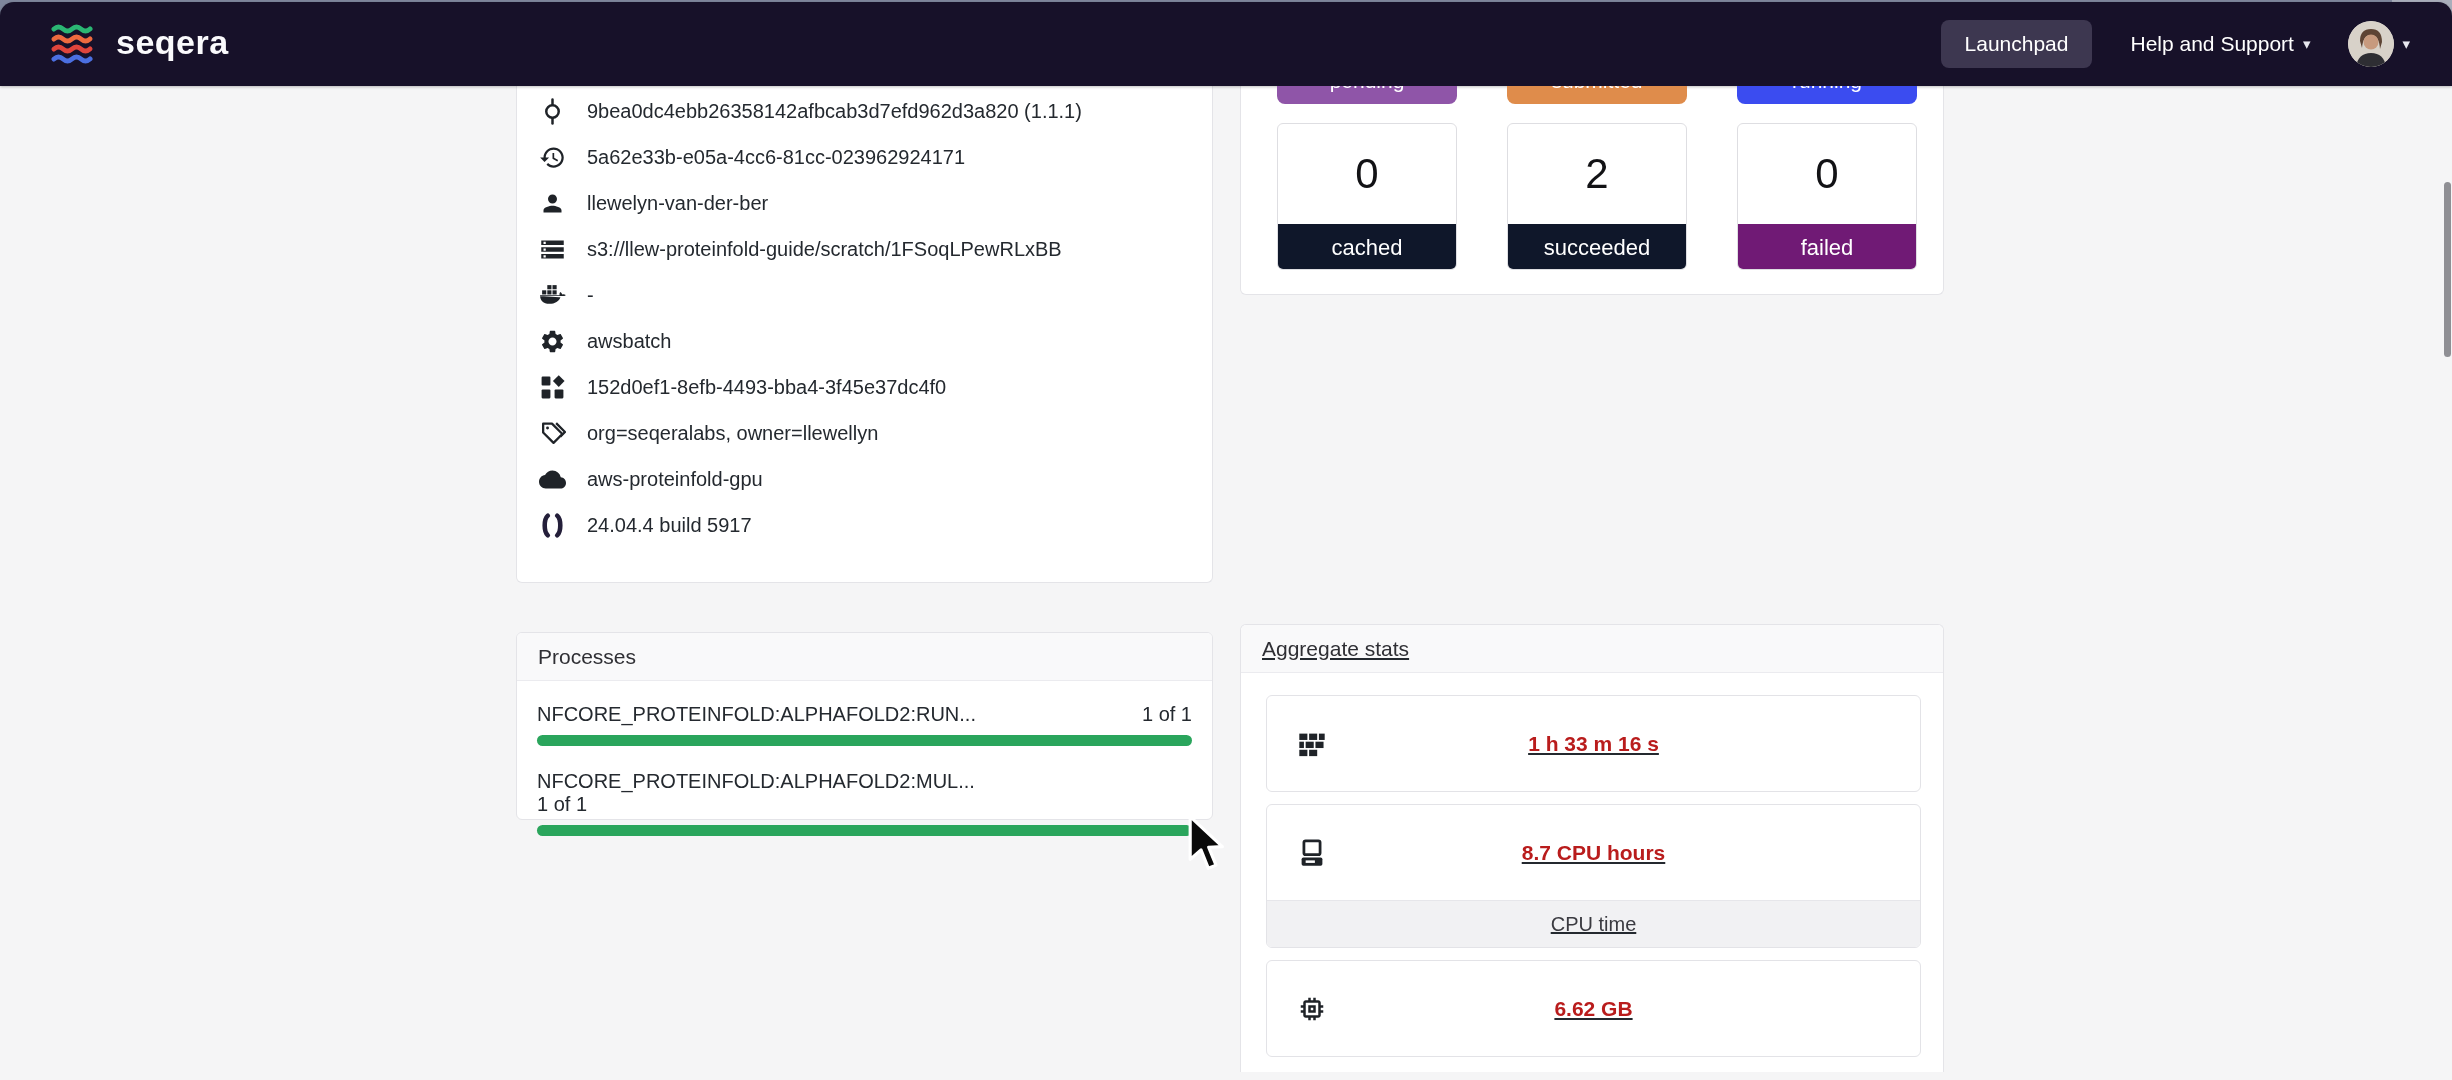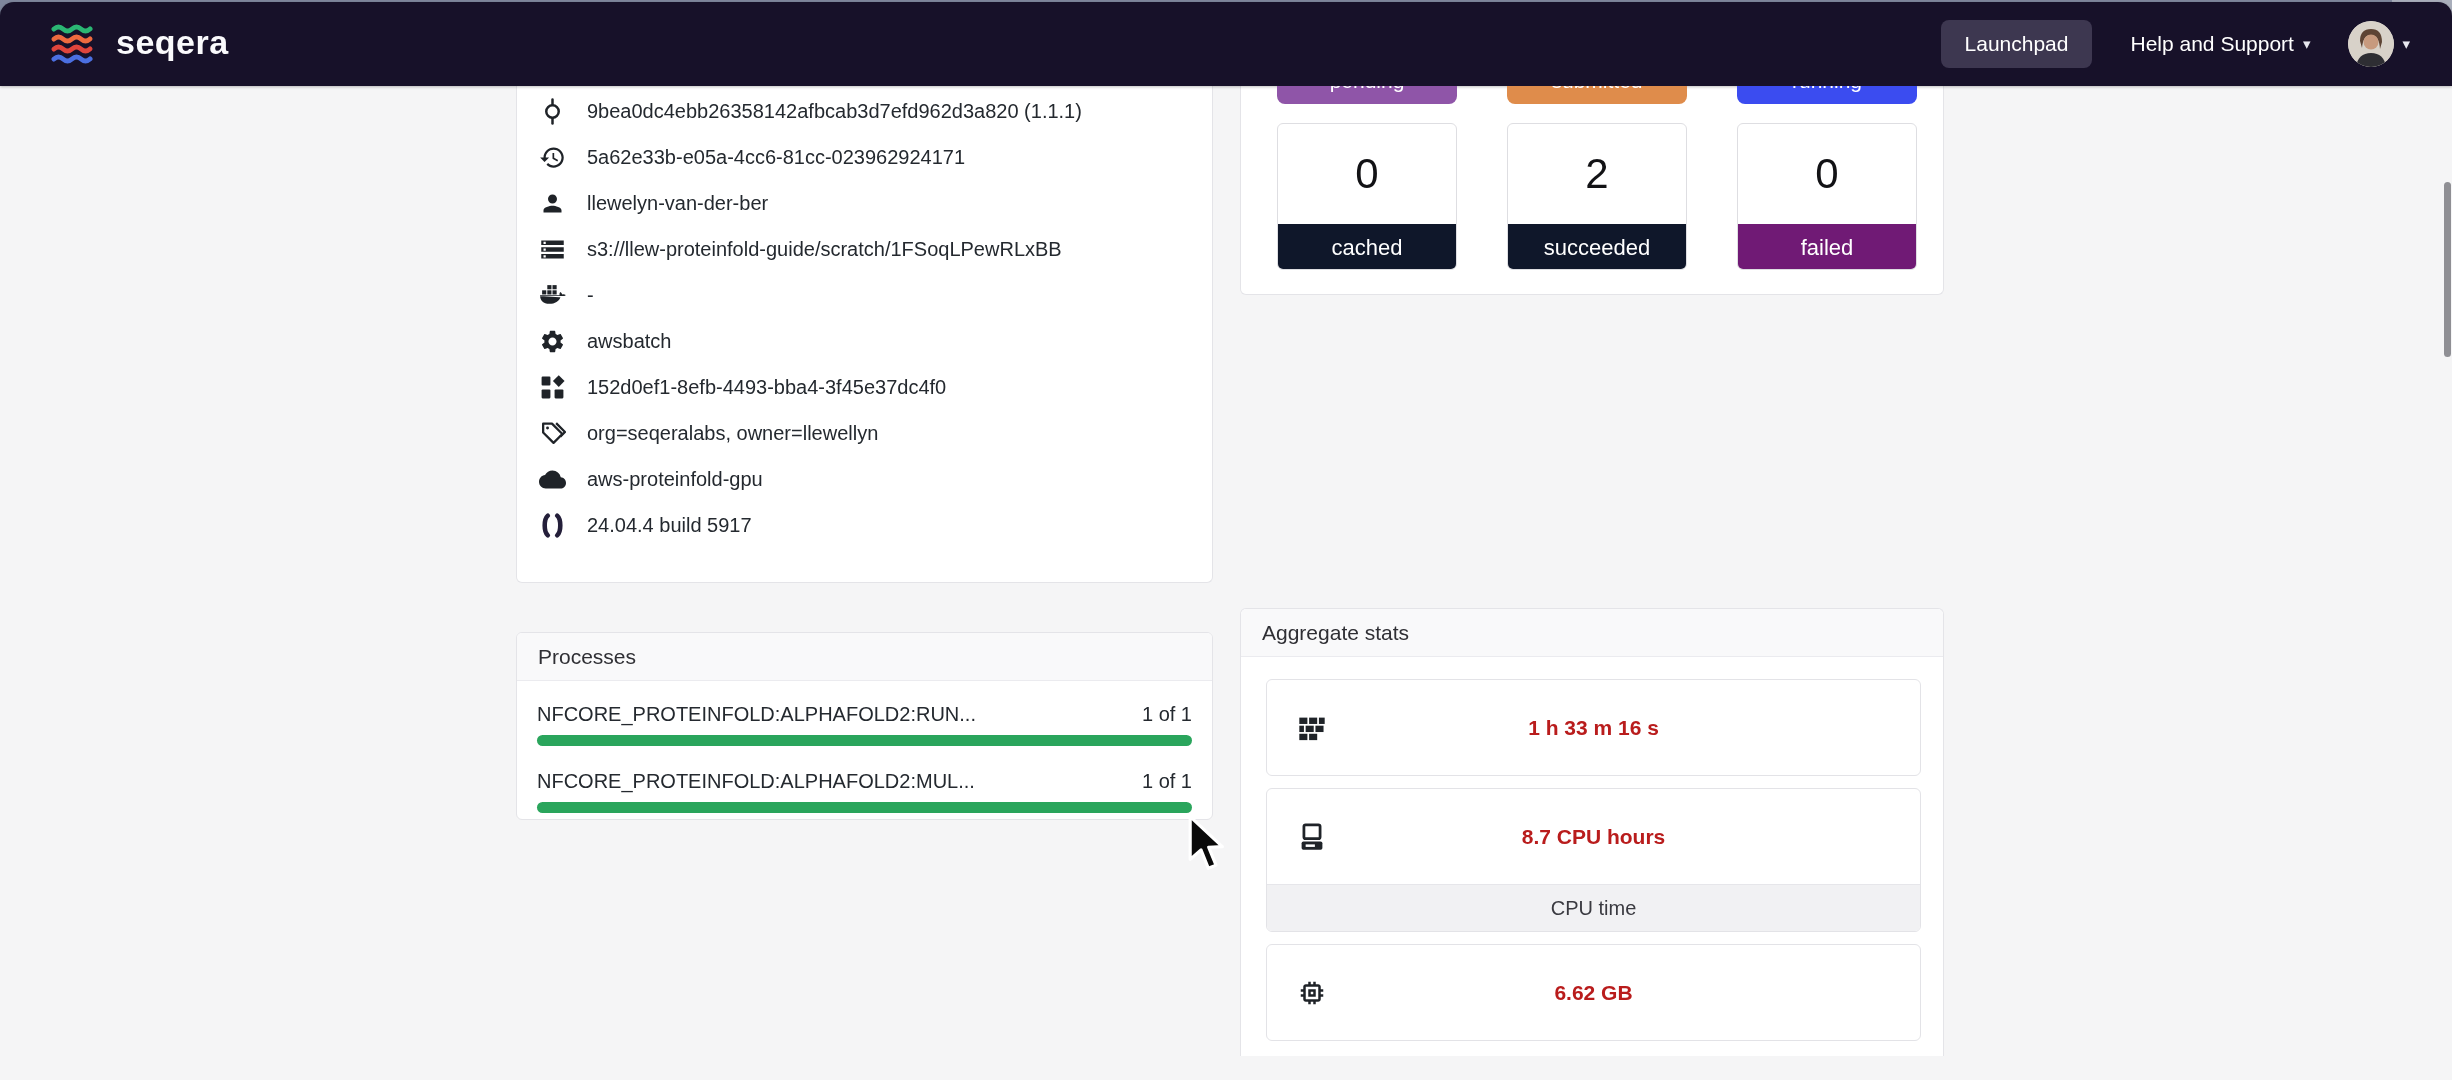--- a/index.html
+++ b/index.html
@@ -59,24 +59,24 @@
   .stat-num { height:100px; display:flex; align-items:center; justify-content:center; font-size:42px; font-weight:500; color:#121215; }
   .stat-lbl { height:47px; display:flex; align-items:center; justify-content:center; font-size:22px; color:#fff; }
   .bg-purple { background:#8f55a8; } .bg-orange { background:#df8c4b; } .bg-blue { background:#3b4cf0; }
   .bg-gray { background:#0f172a; } .bg-green { background:#0f172a; } .bg-red { background:#701a75;text-align:center; }
   
   .processes-card { left:516px; top:632px; width:697px; height:188px; border-radius:6px; }
   .processes-card .card-header { border-radius:5px 5px 0 0; }
   .p-body { padding:0 20px; }
   .p-row { cursor:pointer; }
   .p-line { display:flex; justify-content:space-between; align-items:baseline; font-size:20px; color:#24292f; }
-  .p-row1 .p-line { margin-top:22px; } .p-row2 .p-line { margin-top:24px; }
+  .p-row1 .p-line { margin-top:22px; } .p-row2 .p-line { margin-top:24px;flex-direction:column; }
   .p-bar { margin-top:9px; height:11px; border-radius:6px; background:#2aa55c; width:100%; }
   
-  .aggregate-card { left:1240px; top:608px; width:704px; height:448px; border-bottom:none; border-radius:6px 6px 0 0; overflow:hidden; }
+  .aggregate-card { left:1240px; top:624px; width:704px; height:448px; border-bottom:none; border-radius:6px 6px 0 0; overflow:hidden;text-decoration:underline; }
   .aggregate-card .card-header { border-radius:5px 5px 0 0; }
   .a-body { padding:22px 22px 0 25px; }
   .a-stat { border:1px solid #e3e3e7; border-radius:6px; overflow:hidden; margin-bottom:12px; background:#fff; }
   .a-top { position:relative; height:95px; }
   .a-icon { position:absolute; left:30px; top:33px; width:30px; height:30px; }
   .a-icon svg { width:100%; height:100%; }
   .a-val { height:95px; display:flex; align-items:center; justify-content:center; font-size:21px; font-weight:600; color:#b91c1c; }
   .a-band { height:47px; background:#f1f1f3; border-top:1px solid #e6e6ea; display:flex; align-items:center; justify-content:center; font-size:20px; color:#3a3a40; }
   
   .scroll-thumb { position:absolute; left:2444px; top:182px; width:7px; height:175px; background:#8f8f94; border-radius:4px; cursor:grab; }

